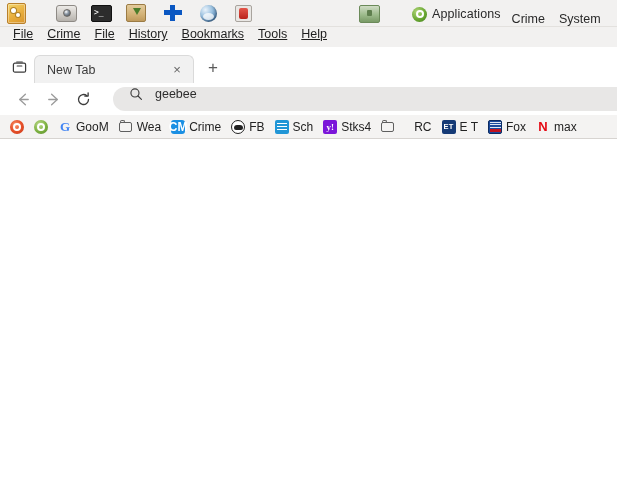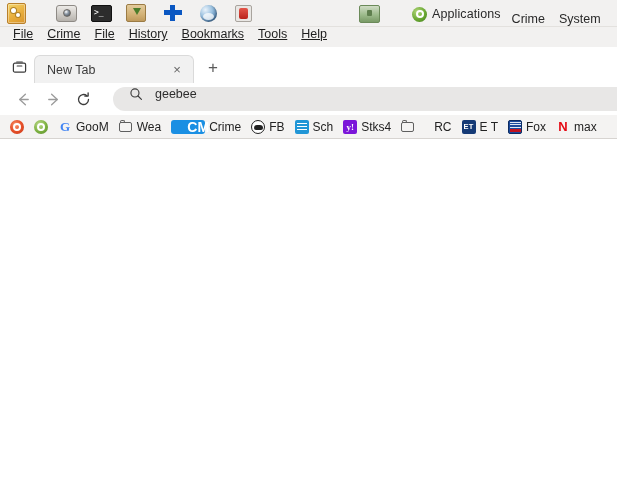--- a/index.html
+++ b/index.html
@@ -112,22 +112,22 @@
   .bmi-green{border-radius:50%;background:radial-gradient(circle at 38% 32%,#bcd98a 0%,#7bb03f 55%,#588a2c 100%);}
   .bmi-green:after{content:"";position:absolute;left:3px;top:3px;width:8px;height:8px;border-radius:50%;
     border:2px solid #fff;box-sizing:border-box;}
   .bmi-g{display:flex;align-items:center;justify-content:center;font-weight:bold;font-size:13px;
     line-height:14px;color:#4285f4;font-family:"Liberation Serif",serif;}
   .bmi-folder{}
   .bmi-folder:before{content:"";position:absolute;left:0;top:2px;width:13px;height:10px;border:1.4px solid #5f5f5f;
     border-radius:2px;box-sizing:border-box;}
   .bmi-folder:after{content:"";position:absolute;left:1px;top:0.5px;width:5px;height:3px;border:1.4px solid #5f5f5f;
     border-bottom:none;border-radius:2px 2px 0 0;box-sizing:border-box;}
-  .bmi-cm{border-radius:3px;background:#1a8fe3;color:#fff;font-size:14px;font-weight:bold;
-    display:flex;align-items:center;justify-content:center;line-height:14px;padding-left:20px;}
+  .bmi-cm{border-radius:3px;background:#1a8fe3;color:#fff;font-size:12px;font-weight:bold;
+    display:flex;align-items:center;justify-content:center;line-height:14px;}
   .bmi-fb-dark{border-radius:50%;background:#ffffff;border:1.3px solid #222;box-sizing:border-box;
     display:flex;align-items:center;justify-content:center;}
   .bmi-fb-dark:after{content:"";position:absolute;left:2px;top:4px;width:9px;height:5px;border-radius:3px 3px 2px 2px;background:#222;}
   .bmi-sch{border-radius:2px;background:#2196d6;display:flex;align-items:center;justify-content:center;}
   .bmi-sch:after{content:"";position:absolute;left:2px;top:3px;width:10px;height:8px;
     background:repeating-linear-gradient(180deg,#fff 0 1.5px,#2196d6 1.5px 3px);}
   .bmi-yahoo{border-radius:2px;background:#7b16d9;color:#fff;font-size:9px;font-weight:bold;
     display:flex;align-items:center;justify-content:center;line-height:14px;font-family:"Liberation Serif",serif;}
   .bmi-et{border-radius:2px;background:#153a76;color:#fff;font-size:7.5px;font-weight:bold;
     display:flex;align-items:center;justify-content:center;line-height:14px;letter-spacing:.3px;}

